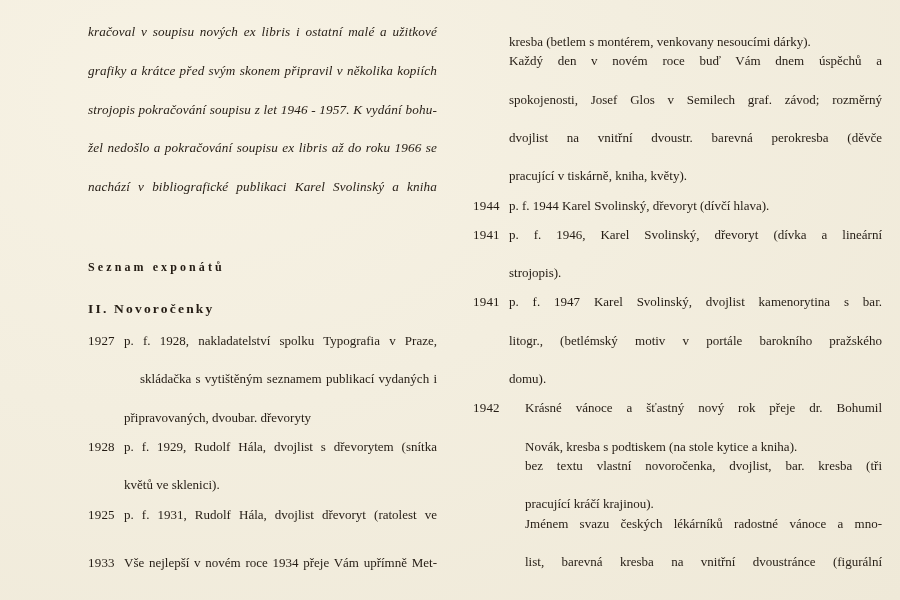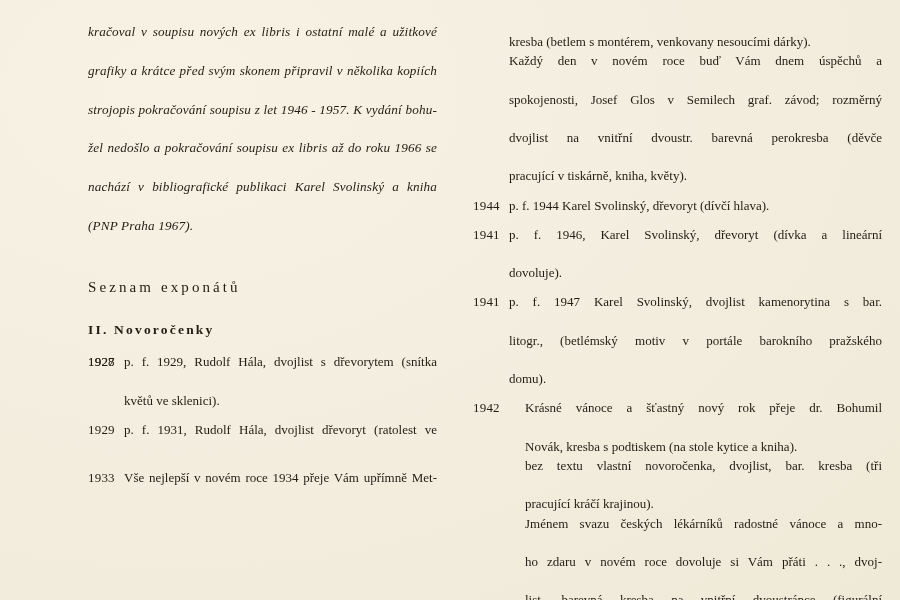--- a/index.html
+++ b/index.html
@@ -63,22 +63,22 @@
     display: inline-block;
     width: 100%;
     height: 0;
   }
   .jline.last::after {
     content: none;
   }
 
   
   .heading-main {
-    font-size: 15px;
-    font-weight: normal;
+    font-size: 12px;
+    font-weight: bold;
     letter-spacing: 3.1px;
     margin: 44px 0 0 0;
   }
   .heading-sub {
     font-size: 13.5px;
     font-weight: bold;
     letter-spacing: 2.2px;
     margin: 26px 0 0 0;
   }
 
@@ -142,42 +142,48 @@
   <div class="columns">
 
     <div class="col col-left">
 
       <div class="intro" id="intro-host">
           <span class="jline">kračoval v soupisu nových ex libris i ostatní malé a užitkové</span>
           <span class="jline">grafiky a krátce před svým skonem připravil v několika kopiích</span>
           <span class="jline">strojopis pokračování soupisu z let 1946 - 1957. K vydání bohu-</span>
           <span class="jline">žel nedošlo a pokračování soupisu ex libris až do roku 1966 se</span>
           <span class="jline">nachází v bibliografické publikaci Karel Svolinský a kniha</span>
-          <span class="jline last">(PNP Praha 1967).</span>
         </div>
 
       <div class="heading-main">Seznam exponátů</div>
 
       <div class="heading-sub">II. Novoročenky</div>
 
       <div class="entries" id="left-entries">
           <div class="entry">
             <div class="entry-year">1927</div>
+            <div class="entry-body">
+              <div class="para">
+                <span class="jline">p. f. 1928, nakladatelství spolku Typografia v Praze,</span>
+                <span class="jline ind">skládačka s vytištěným seznamem publikací vydaných i</span>
+                <span class="jline last">připravovaných, dvoubar. dřevoryty</span>
+              </div>
+            </div>
           </div>
           <div class="entry">
             <div class="entry-year">1928</div>
             <div class="entry-body">
               <div class="para">
                 <span class="jline">p. f. 1929, Rudolf Hála, dvojlist s dřevorytem (snítka</span>
                 <span class="jline last">květů ve sklenici).</span>
               </div>
             </div>
           </div>
           <div class="entry">
-            <div class="entry-year">1929</div>
+            <div class="entry-year">1925</div>
             <div class="entry-body">
               <div class="para">
                 <span class="jline">p. f. 1931, Rudolf Hála, dvojlist dřevoryt (ratolest ve</span>
               </div>
             </div>
           </div>
           <div class="entry">
             <div class="entry-year">1933</div>
             <div class="entry-body">
               <div class="para">
@@ -211,21 +217,21 @@
               <div class="para">
                 <span class="jline last">p. f. 1944 Karel Svolinský, dřevoryt (dívčí hlava).</span>
               </div>
             </div>
           </div>
           <div class="entry">
             <div class="entry-year">1941</div>
             <div class="entry-body">
               <div class="para">
                 <span class="jline">p. f. 1946, Karel Svolinský, dřevoryt (dívka a lineární</span>
-                <span class="jline last">dovoluje).</span>
+                <span class="jline last">strojopis).</span>
               </div>
             </div>
           </div>
           <div class="entry">
             <div class="entry-year">1941</div>
             <div class="entry-body">
               <div class="para">
                 <span class="jline">p. f. 1947 Karel Svolinský, dvojlist kamenorytina s bar.</span>
                 <span class="jline">litogr., (betlémský motiv v portále barokního pražského</span>
                 <span class="jline last">domu).</span>
@@ -238,21 +244,20 @@
               <div class="para cont">
                 <span class="jline">Krásné vánoce a šťastný nový rok přeje dr. Bohumil</span>
                 <span class="jline last">Novák, kresba s podtiskem (na stole kytice a kniha).</span>
               </div>
               <div class="para cont">
                 <span class="jline">bez textu vlastní novoročenka, dvojlist, bar. kresba (tři</span>
                 <span class="jline last">pracující kráčí krajinou).</span>
               </div>
               <div class="para cont">
                 <span class="jline">Jménem svazu českých lékárníků radostné vánoce a mno-</span>
-                <span class="jline">ho zdaru v novém roce dovoluje si Vám přáti . . ., dvoj-</span>
                 <span class="jline">list, barevná kresba na vnitřní dvoustránce (figurální</span>
               </div>
             </div>
           </div>
         </div>
     </div>
 
   </div>
 </div>
 

